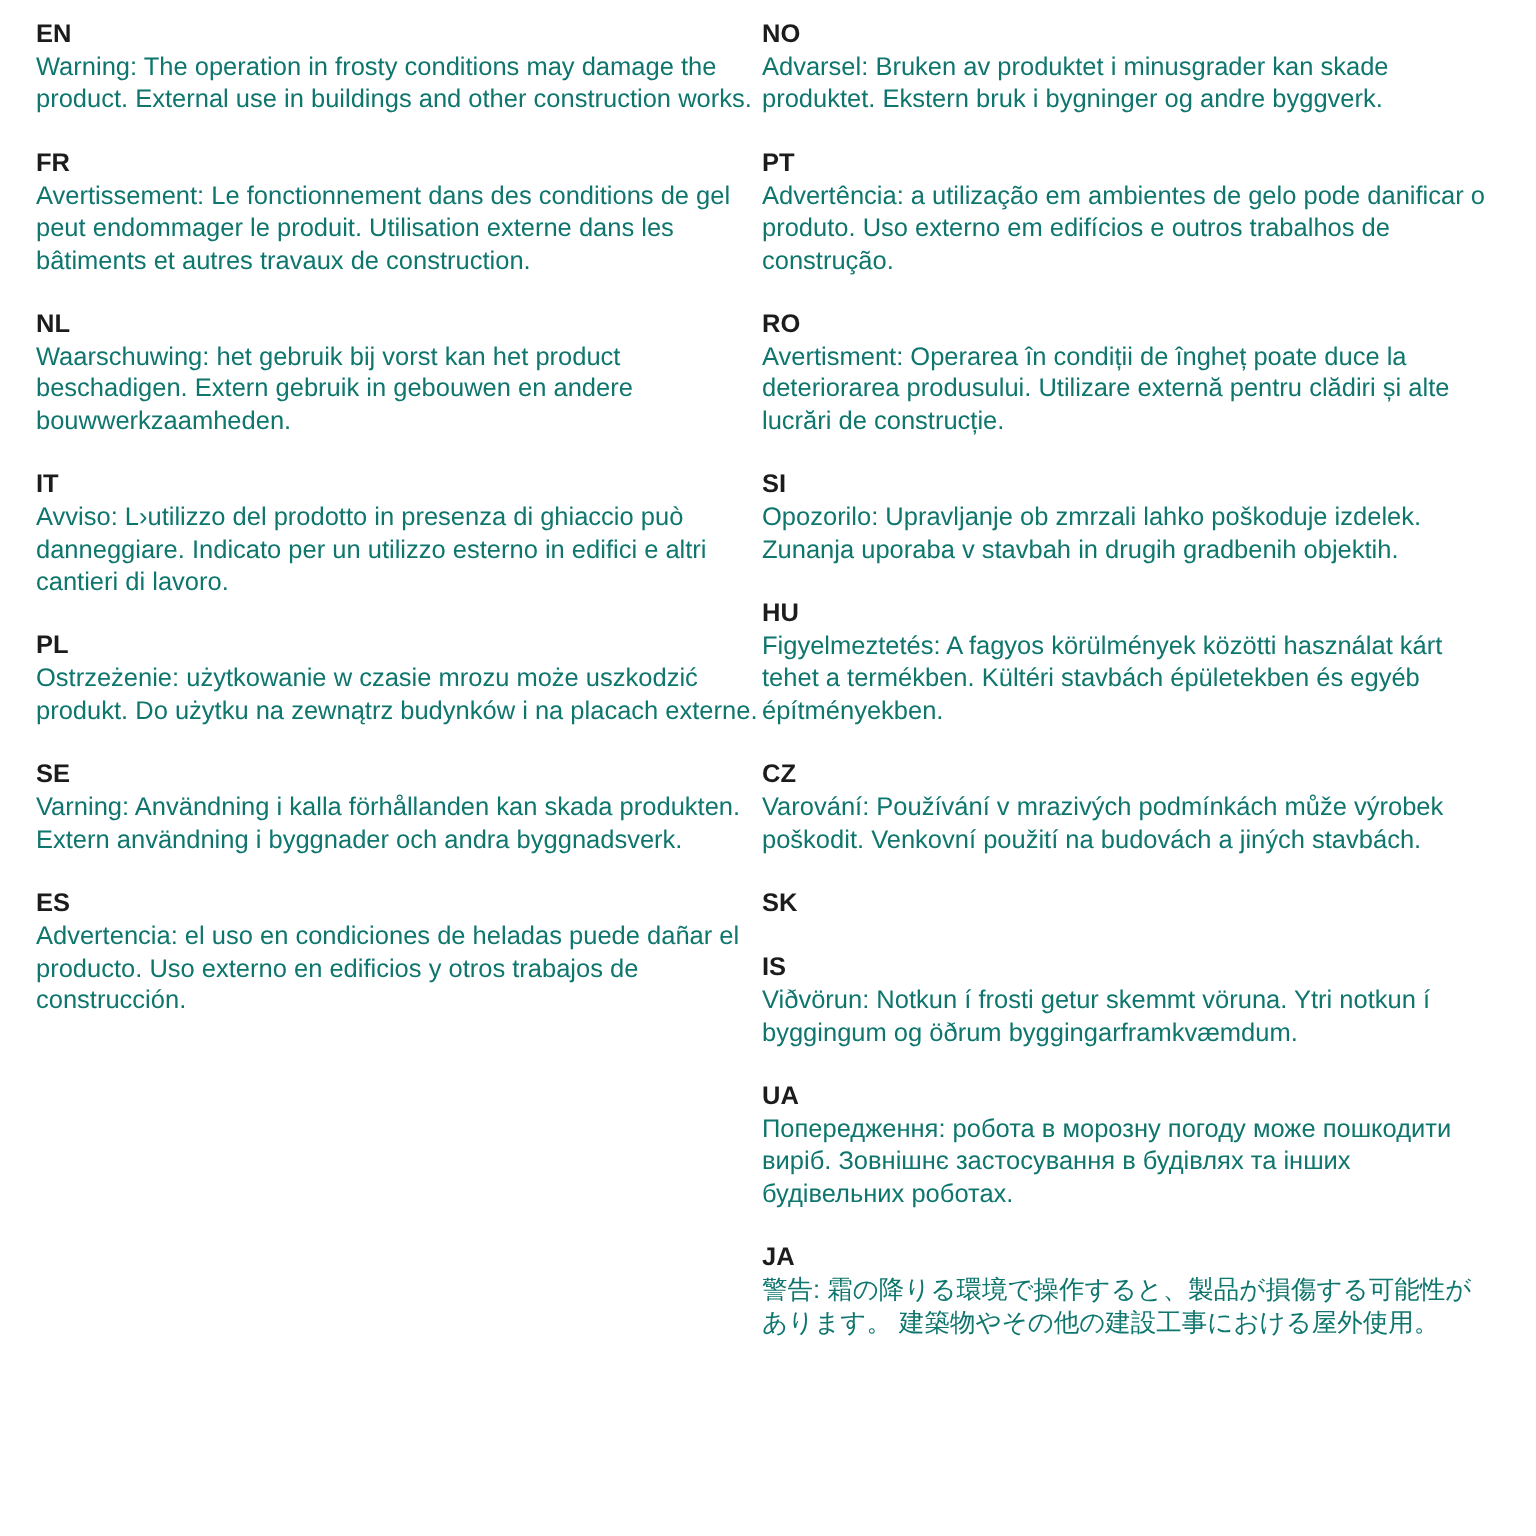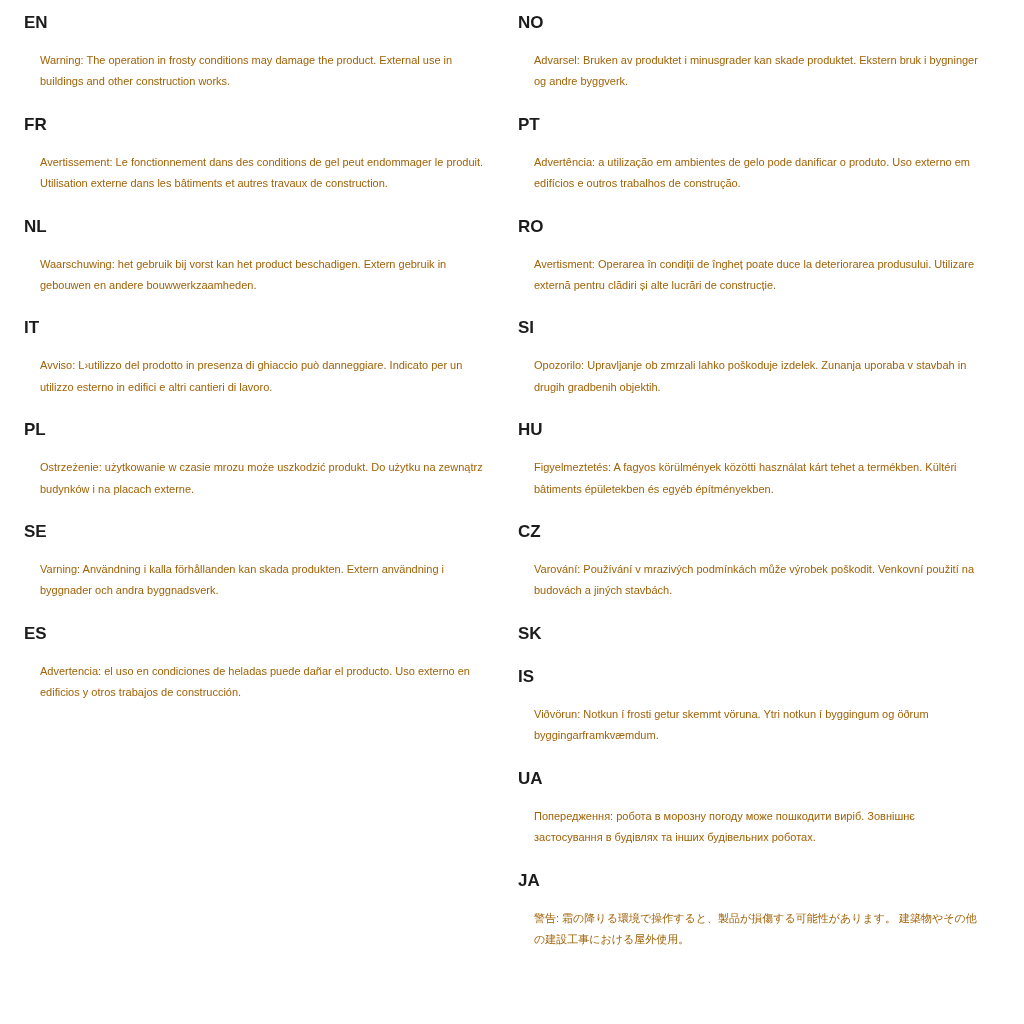--- a/index.html
+++ b/index.html
@@ -12,40 +12,39 @@
     height: 1024px;
     font-family: "Liberation Sans", "DejaVu Sans", sans-serif;
     color: #3d3d3d;
     overflow: hidden;
   }
   .page {
     display: flex;
     box-sizing: border-box;
     width: 908px;
     padding: 12px 14px 0 24px;
-    gap: 10px;
   }
   .col {
     flex: 0 0 484px;
     width: 484px;
   }
   .section {
     margin: 0 0 21px 0;
   }
   .lang-code {
     font-size: 17px;
     line-height: 22px;
     font-weight: bold;
     color: #1c1c1c;
   }
   .lang-text {
-    margin: 16px;
-    font-size: 11px;
+    margin: 0;
+    font-size: 17px;
     line-height: 21.4px;
-    color: #a16207;
+    color: #0f766e;
   }
 </style>
 </head>
 <body>
 
 <div class="page">
 
   <div class="col">
     <div class="section">
       <div class="lang-code">EN</div>
@@ -89,21 +88,21 @@
     <div class="section">
       <div class="lang-code">RO</div>
       <p class="lang-text">Avertisment: Operarea în condiții de îngheț poate duce la deteriorarea produsului. Utilizare externă pentru clădiri și alte lucrări de construcție.</p>
     </div>
     <div class="section">
       <div class="lang-code">SI</div>
       <p class="lang-text">Opozorilo: Upravljanje ob zmrzali lahko poškoduje izdelek. Zunanja uporaba v stavbah in drugih gradbenih objektih.</p>
     </div>
     <div class="section">
       <div class="lang-code">HU</div>
-      <p class="lang-text">Figyelmeztetés: A fagyos körülmények közötti használat kárt tehet a termékben. Kültéri bâtiments épületekben és egyéb építményekben.</p>
+      <p class="lang-text">Figyelmeztetés: A fagyos körülmények közötti használat kárt tehet a termékben. Kültéri stavbách épületekben és egyéb építményekben.</p>
     </div>
     <div class="section">
       <div class="lang-code">CZ</div>
       <p class="lang-text">Varování: Používání v mrazivých podmínkách může výrobek poškodit. Venkovní použití na budovách a jiných stavbách.</p>
     </div>
     <div class="section">
       <div class="lang-code">SK</div>
     </div>
     <div class="section">
       <div class="lang-code">IS</div>

